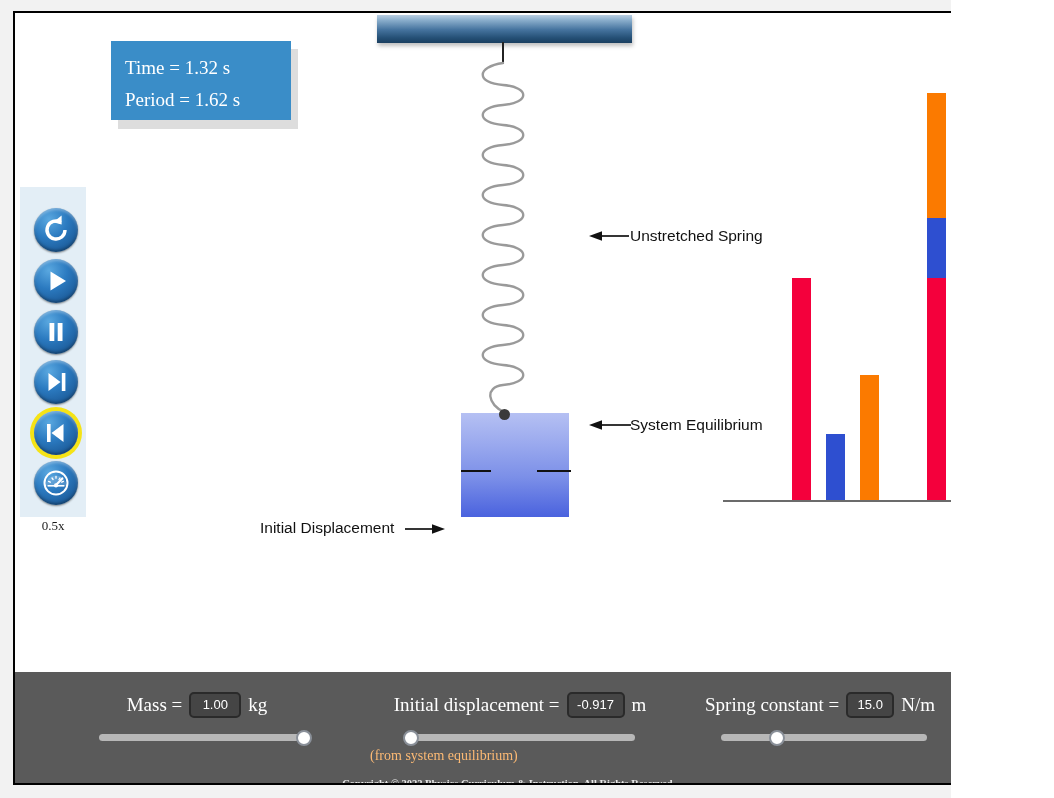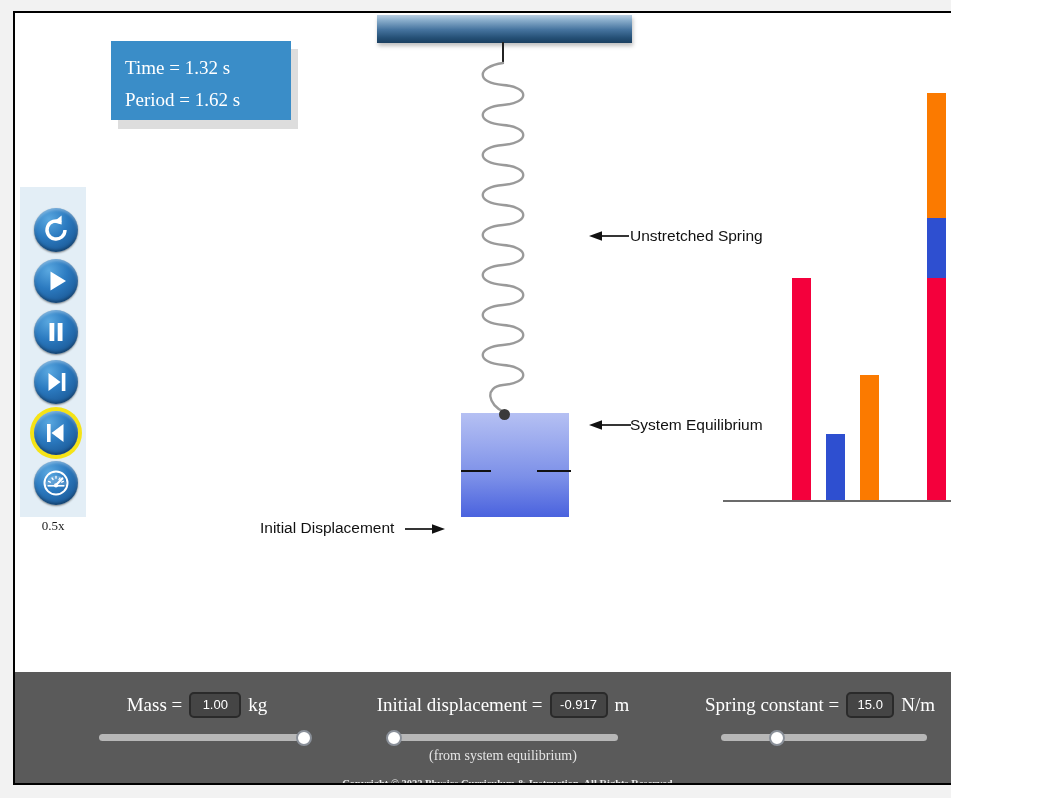--- a/index.html
+++ b/index.html
@@ -267,23 +267,22 @@
     border-radius: 50%;
     background: #ffffff;
     border: 2px solid #8a9099;
     box-sizing: border-box;
     cursor: pointer;
   }
   .slider-sub {
     position: absolute;
     font-family: "Liberation Serif", serif;
     font-size: 14px;
-    color: #e5e5e5;
-    white-space: nowrap;
-    text-align: center;
+    color: #fdba74;
+    white-space: nowrap;
   }
   #copyright {
     position: absolute;
     left: 0;
     top: 765px;
     width: 985px;
     text-align: center;
     font-family: "Liberation Serif", serif;
     font-size: 10.5px;
     font-weight: bold;
@@ -453,21 +452,21 @@
       <div class="slider-group" style="left:72px; top:20px; width:220px;">
         <div class="slider-caption">
           <span>Mass = </span>
           <span class="value-box" style="width:52px;">1.00</span>
           <span>kg</span>
         </div>
         <div class="slider-track" style="left:12px; top:42px; width:205px;"></div>
         <div class="slider-thumb" style="left:209px; top:38px;"></div>
       </div>
 
-      <div class="slider-group" style="left:338px; top:20px; width:300px;">
+      <div class="slider-group" style="left:355px; top:20px; width:300px;">
         <div class="slider-caption">
           <span>Initial displacement = </span>
           <span class="value-box" style="width:58px;">-0.917</span>
           <span>m</span>
         </div>
         <div class="slider-track" style="left:35px; top:42px; width:230px;"></div>
         <div class="slider-thumb" style="left:33px; top:38px;"></div>
         <div class="slider-sub" style="left:0px; top:56px; width:300px;">(from system equilibrium)</div>
       </div>
 

